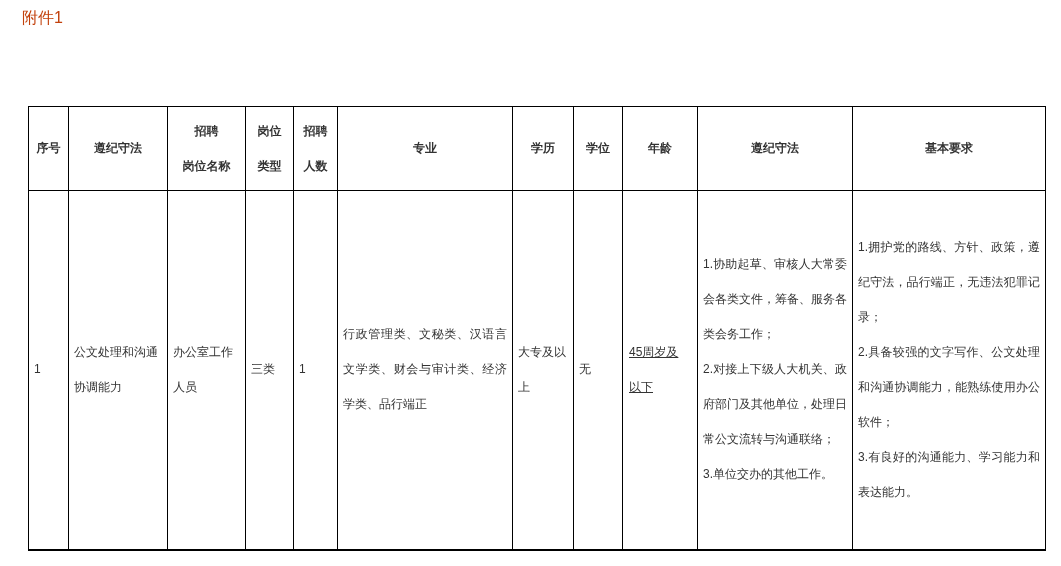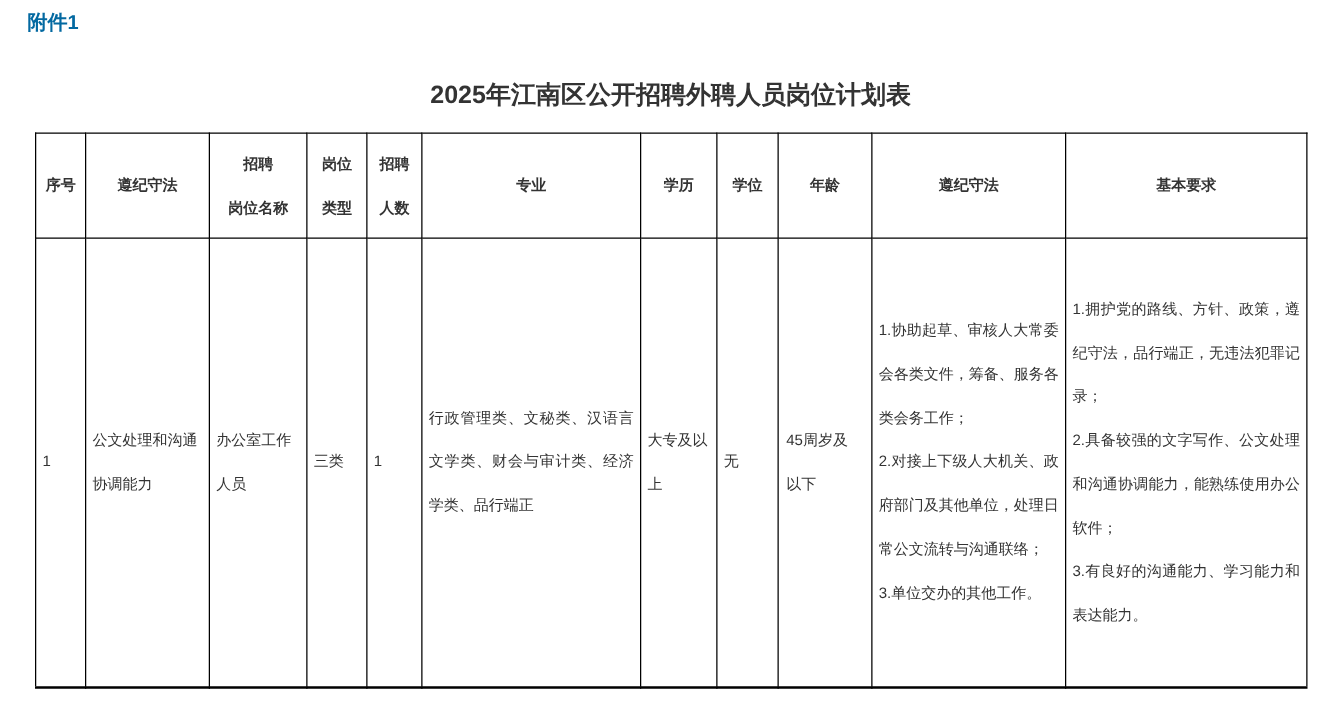--- a/index.html
+++ b/index.html
@@ -15,22 +15,22 @@
     width: 1061px;
     height: 566px;
     background: #ffffff;
     overflow: hidden;
   }
   .attachment-label {
     position: absolute;
     left: 22px;
     top: 8px;
     font-size: 16px;
-    font-weight: bold;
-    color: #0369a1;
+    font-weight: normal;
+    color: #c2410c;
   }
   .doc-title {
     position: absolute;
     left: 28px;
     top: 62px;
     width: 1017px;
     margin: 0;
     text-align: center;
     font-size: 20px;
     font-weight: bold;
@@ -65,30 +65,30 @@
   .plan-table td {
     font-weight: normal;
     text-align: left;
     padding: 8px 5px;
   }
   .plan-table td.justify {
     text-align: justify;
   }
   .plan-table td.cell-age {
     padding: 2px 8px 2px 6px;
+    text-decoration: underline;
   }
 </style>
 </head>
 <body>
 
 <div class="page">
 
   <div class="attachment-label">附件1</div>
 
-  <h1 class="doc-title">2025年江南区公开招聘外聘人员岗位计划表</h1>
 
   <table class="plan-table">
     <colgroup>
       <col style="width:40px">
       <col style="width:99px">
       <col style="width:78px">
       <col style="width:48px">
       <col style="width:44px">
       <col style="width:175px">
       <col style="width:61px">

